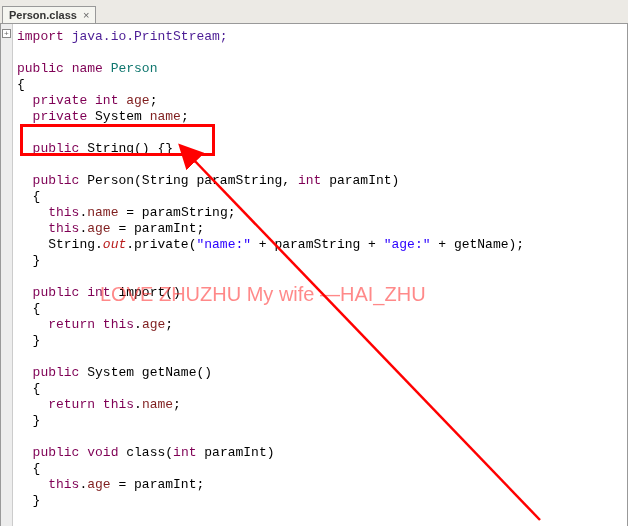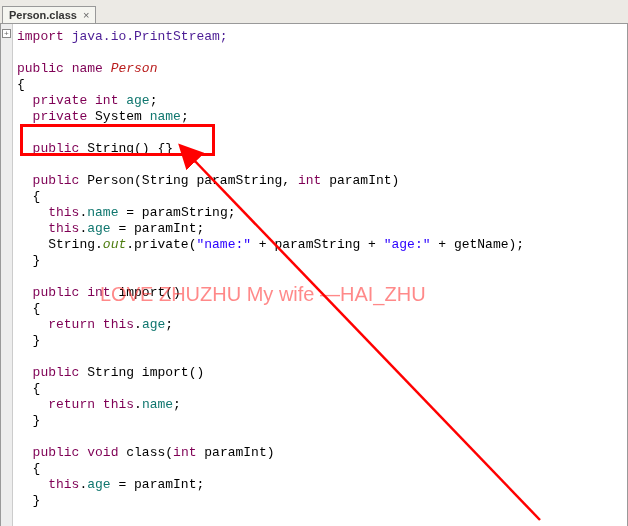--- a/index.html
+++ b/index.html
@@ -63,24 +63,24 @@
     }
     .code-area {
       flex: 1;
       padding: 5px 4px;
       line-height: 16px;
       white-space: pre;
       color: #000;
       position: relative;
     }
     .kw { color: #7f0055; font-weight: normal; }
-    .type { color: #b91c1c; font-style: italic; }
+    .type { color: #0f766e; }
     .str { color: #2a00ff; }
-    .field { color: #0f766e; text-align: right; }
-    .staticf { color: #4d7c0f; font-style: italic; }
+    .field { color: #7f1d1d; text-align: right; }
+    .staticf { color: #b91c1c; font-style: italic; }
     .import-pkg { color: #4c1d95; }
     
     .highlight-box {
       position: absolute;
       border: 3px solid #f00;
       left: 20px;
       top: 124px;
       width: 195px;
       height: 32px;
       pointer-events: none;
@@ -130,21 +130,21 @@
     <span class="kw">this</span>.<span class="field">name</span><span> = paramString;</span>
     <span class="kw">this</span>.<span class="field">age</span><span> = paramInt;</span>
     <span>String.</span><span class="staticf">out</span><span>.private(</span><span class="str">"name:"</span><span> + paramString + </span><span class="str">"age:"</span><span> + getName);</span>
   <span>}</span>
 
   <span class="kw">public</span> <span class="kw">int</span> <span>import()</span>
   <span>{</span>
     <span class="kw">return</span> <span class="kw">this</span>.<span class="field">age</span>;
   <span>}</span>
 
-  <span class="kw">public</span> <span>String import()</span>
+  <span class="kw">public</span> <span>System getName()</span>
   <span>{</span>
     <span class="kw">return</span> <span class="kw">this</span>.<span class="field">name</span>;
   <span>}</span>
 
   <span class="kw">public</span> <span class="kw">void</span> <span>class(</span><span class="kw">int</span><span> paramInt)</span>
   <span>{</span>
     <span class="kw">this</span>.<span class="field">age</span><span> = paramInt;</span>
   <span>}</span>
 
   <span class="kw">public</span> <span class="kw">void</span> <span>setName(String paramString)</span></div>

